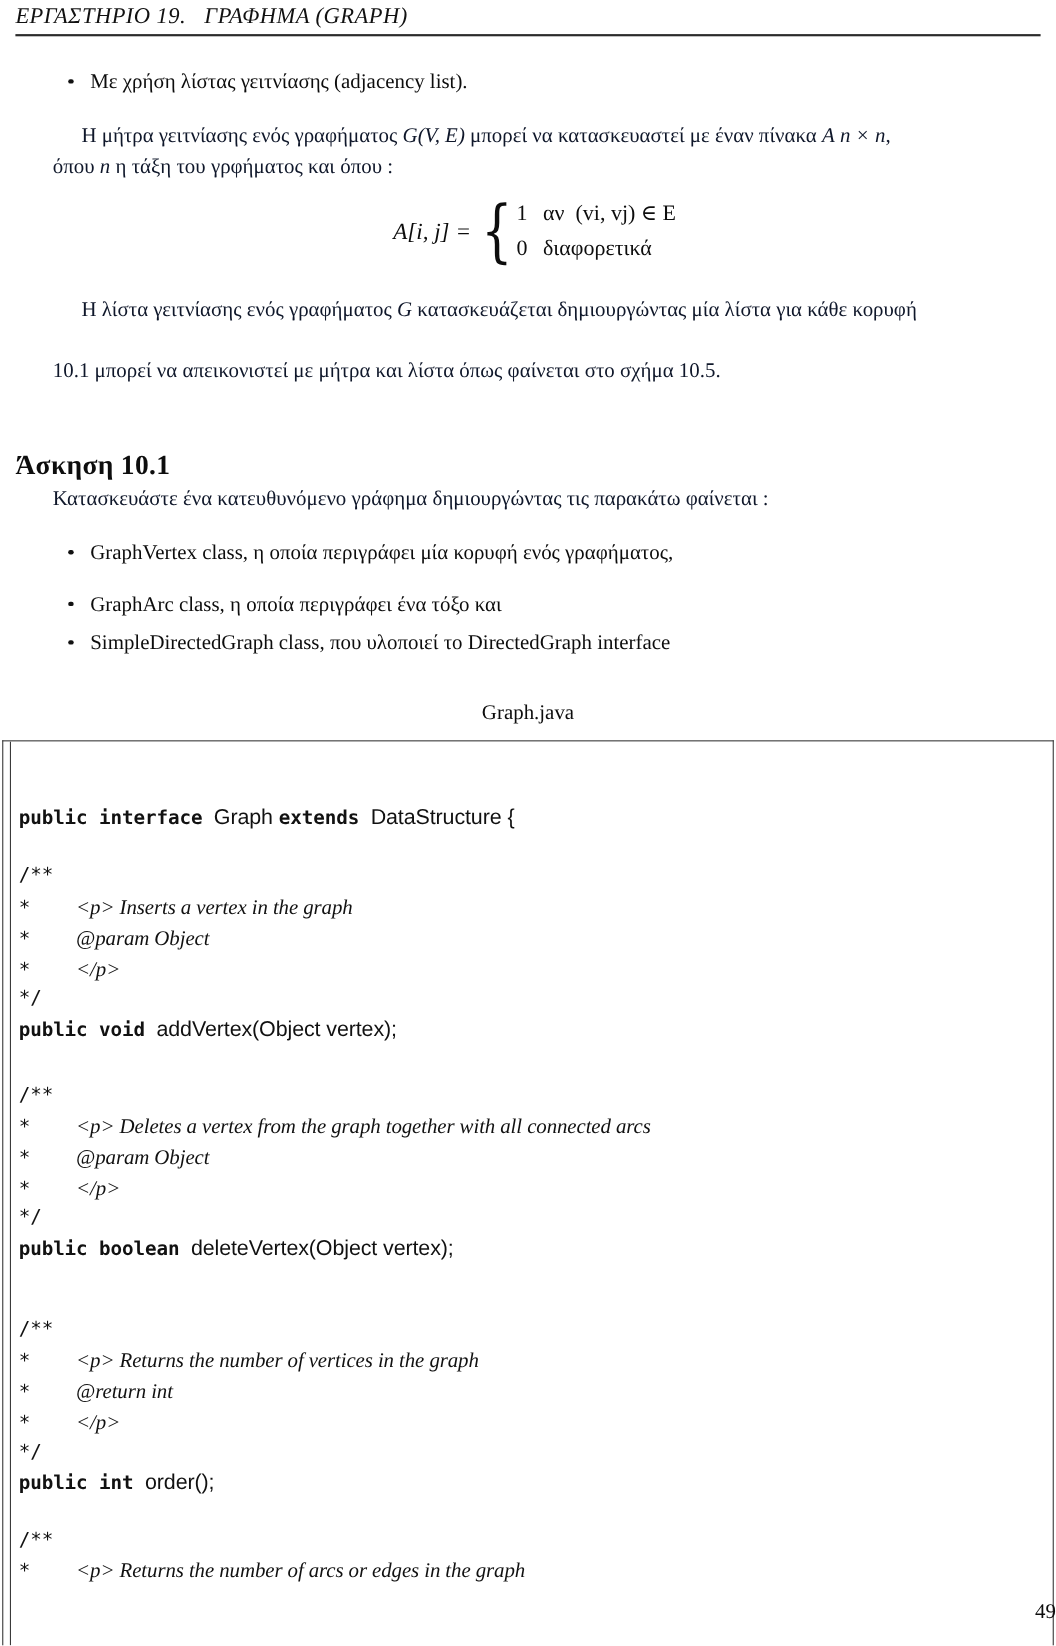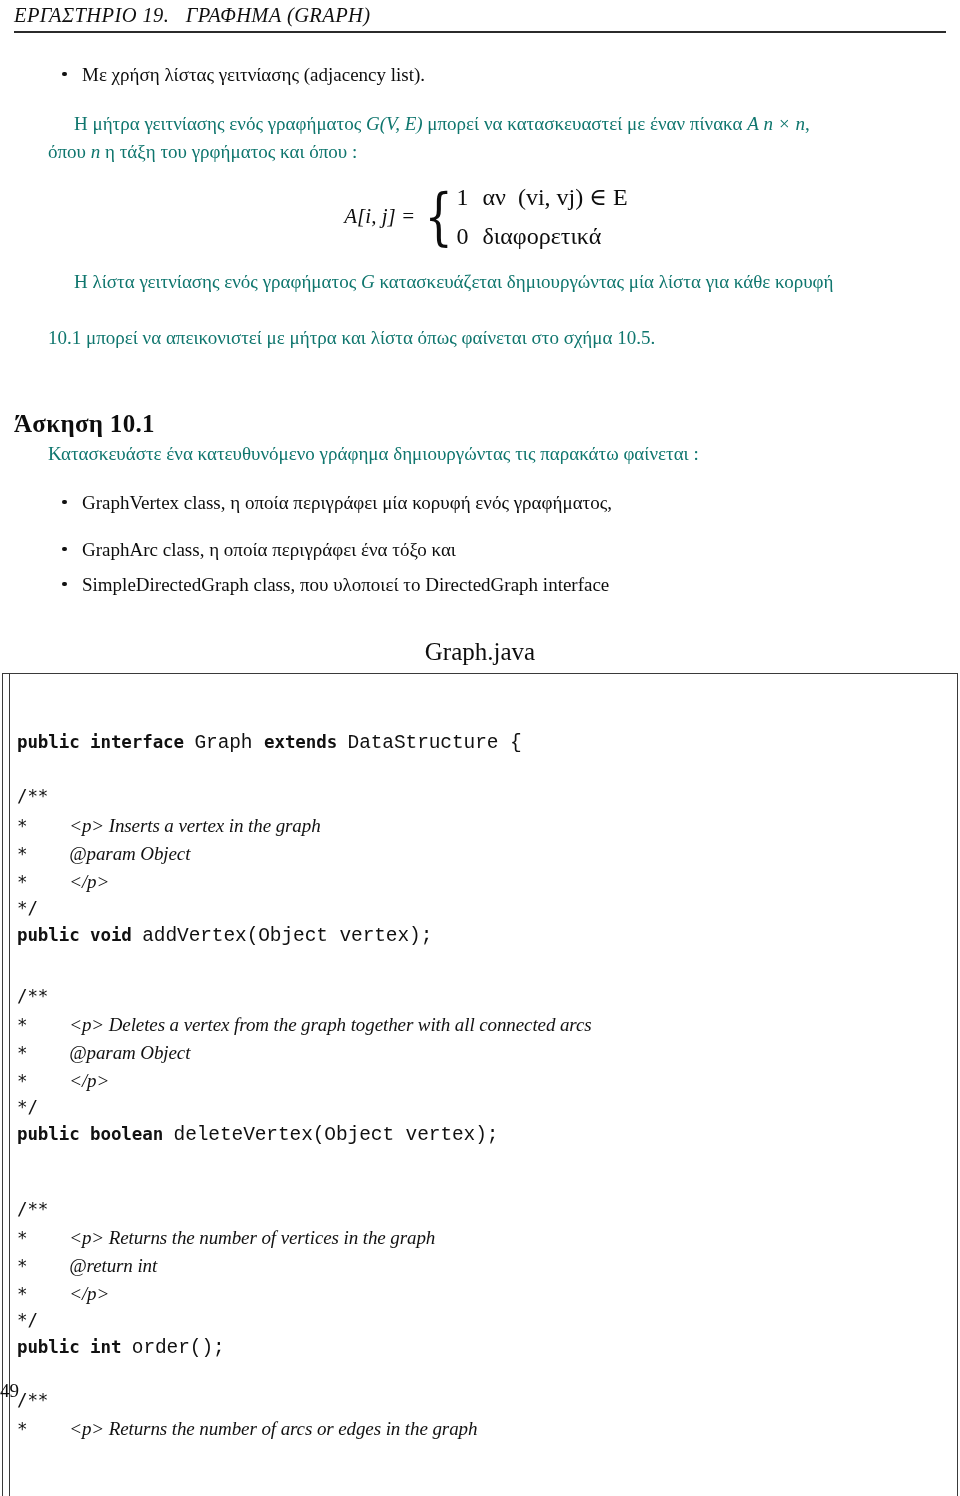--- a/index.html
+++ b/index.html
@@ -66,21 +66,21 @@
     margin-left: 20px;
     font-size: 19px;
     line-height: 1.38;
   }
 
   .para {
     position: absolute;
     font-size: 19px;
     line-height: 1.47;
     text-align: justify;
-    color: #0f766e;
+    color: #0f172a;
   }
   .para .ind { display:inline-block; width: 26px; }
 
   .mathvar { font-family: "Liberation Serif","DejaVu Serif",serif; font-style: italic; }
   .ital { }
 
   
   .equation {
     position: absolute;
     left: 0;
@@ -109,21 +109,21 @@
     line-height: 0.78;
     font-family: "DejaVu Serif", serif;
     font-weight: 300;
     transform: scaleX(0.72);
     transform-origin: center;
     margin: 0 -2px 0 0;
   }
   .eq-cases {
     display: inline-block;
     vertical-align: middle;
-    font-size: 24px;
+    font-size: 20px;
   }
   .eq-case-line {
     display: block;
     white-space: pre;
     line-height: 1.62;
   }
   .eq-case-line .num { font-family:"Liberation Serif",serif; }
   .eq-case-line .word { padding-left: 14px; }
 
   
@@ -137,21 +137,21 @@
     margin-top: 23px;
   }
 
   
   .listing-caption {
     position: absolute;
     left: 0;
     top: 638px;
     width: 960px;
     text-align: center;
-    font-size: 25px;
+    font-size: 19px;
   }
   .code-box {
     position: absolute;
     left: 2px;
     top: 673px;
     width: 956px;
     height: 823px;
     border-top: 1.4px solid #3a3a3a;
     border-right: 1.4px solid #3a3a3a;
     border-left: 1.4px solid #3a3a3a;
@@ -179,29 +179,29 @@
     position: absolute;
     white-space: pre;
     font-family: "DejaVu Sans Mono", "Liberation Mono", monospace;
     font-size: 17.5px;
     letter-spacing: -0.1px;
     color: #111;
   }
   .code-line .kw { font-weight: bold; }
   .code-line .cmt { font-style: italic; font-family: "Liberation Serif","DejaVu Serif", serif; font-size: 19px;}
   .code-line .cmt-mono { font-family: "DejaVu Sans Mono","Liberation Mono", monospace; }
-  .code-line .id { font-family: Liberation Mono, monospace; font-size: 19.5px; }
+  .code-line .id { font-family: Liberation Sans, sans-serif; font-size: 19.5px; }
 
   
   .page-number {
     position: absolute;
     left: 0;
-    top: 1380px;
-    width: 960px;
-    text-align: left;
+    top: 1455px;
+    width: 960px;
+    text-align: right;
     font-size: 19px;
   }
 </style>
 </head>
 <body>
 
 <div class="page-header">
   <span class="header-title">ΕΡΓΑΣΤΗΡΙΟ 19.   ΓΡΑΦΗΜΑ (GRAPH)</span>
 </div>
 <div class="header-rule"></div>

